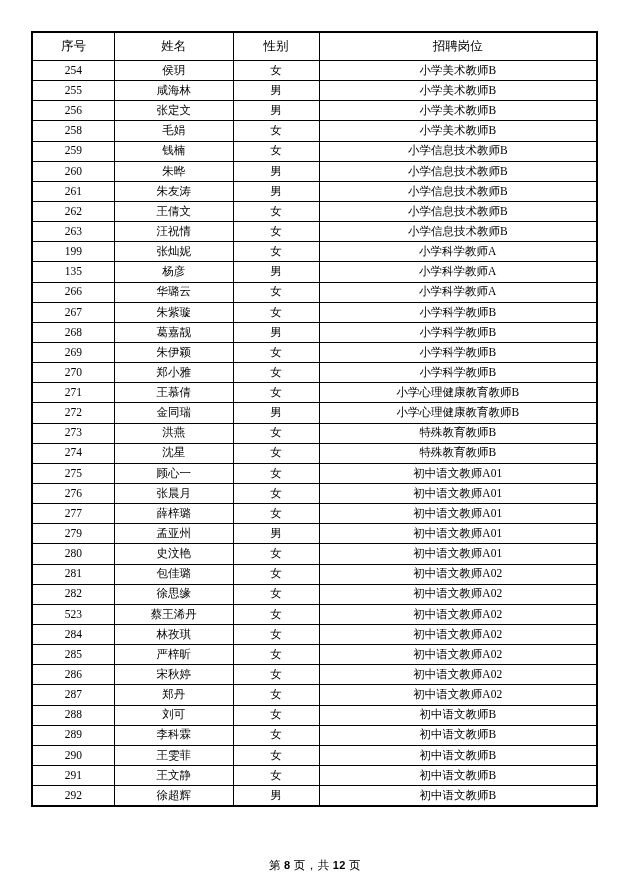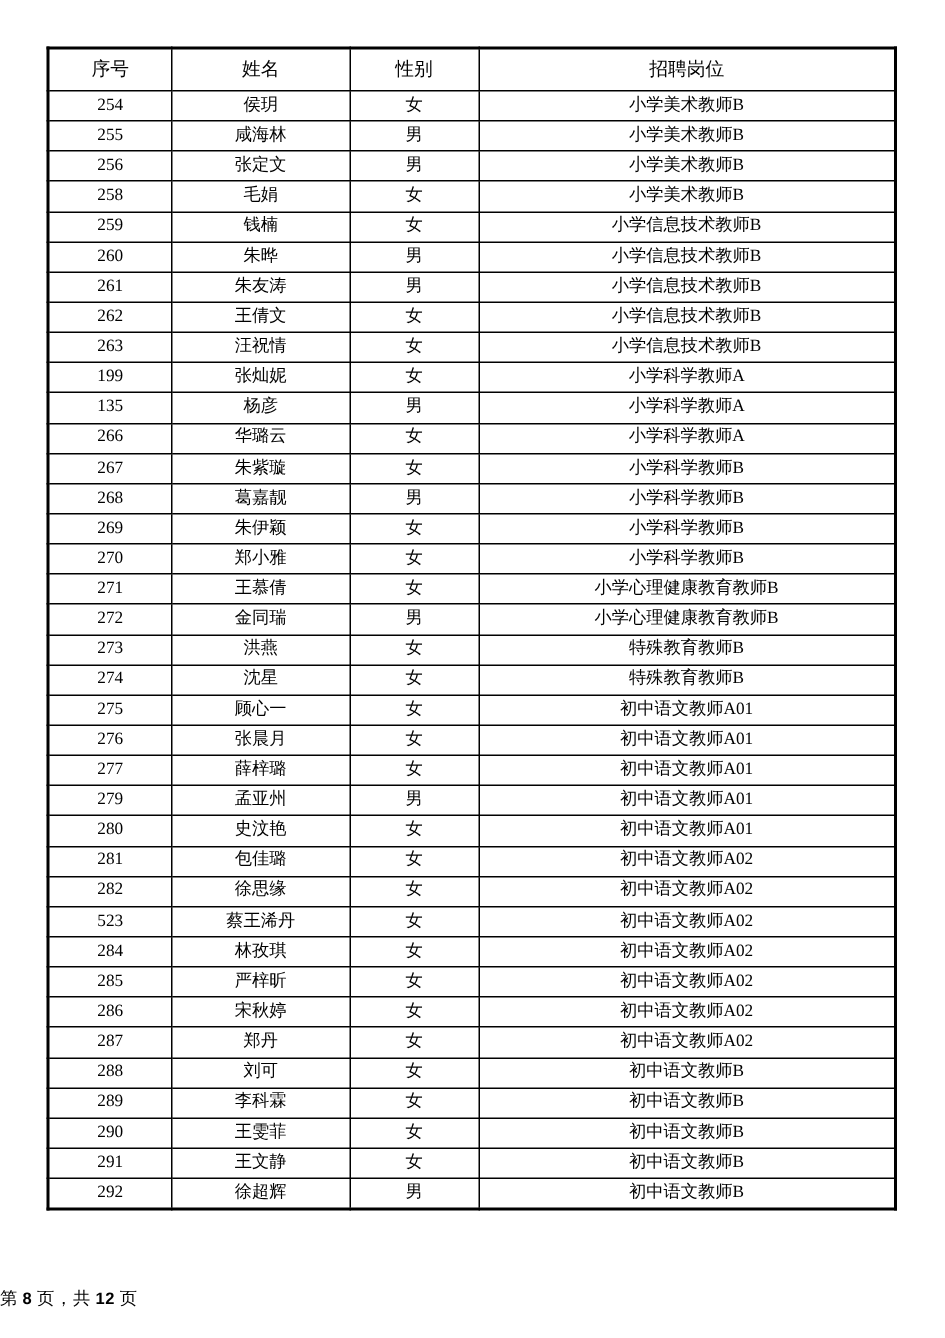--- a/index.html
+++ b/index.html
@@ -52,20 +52,21 @@
   }
   col.c-no   { width: 14.6%; }
   col.c-name { width: 21.0%; }
   col.c-sex  { width: 15.2%; }
   col.c-pos  { width: 49.2%; }
   .page-footer {
     position: absolute;
     left: 0;
     top: 858px;
     width: 630px;
+    text-align: center;
     font-size: 11.5px;
     letter-spacing: 0.5px;
   }
   .page-footer .num {
     font-weight: bold;
     font-family: "Liberation Sans", "DejaVu Sans", sans-serif;
     font-size: 11px;
     margin: 0 3px;
   }
 </style>

